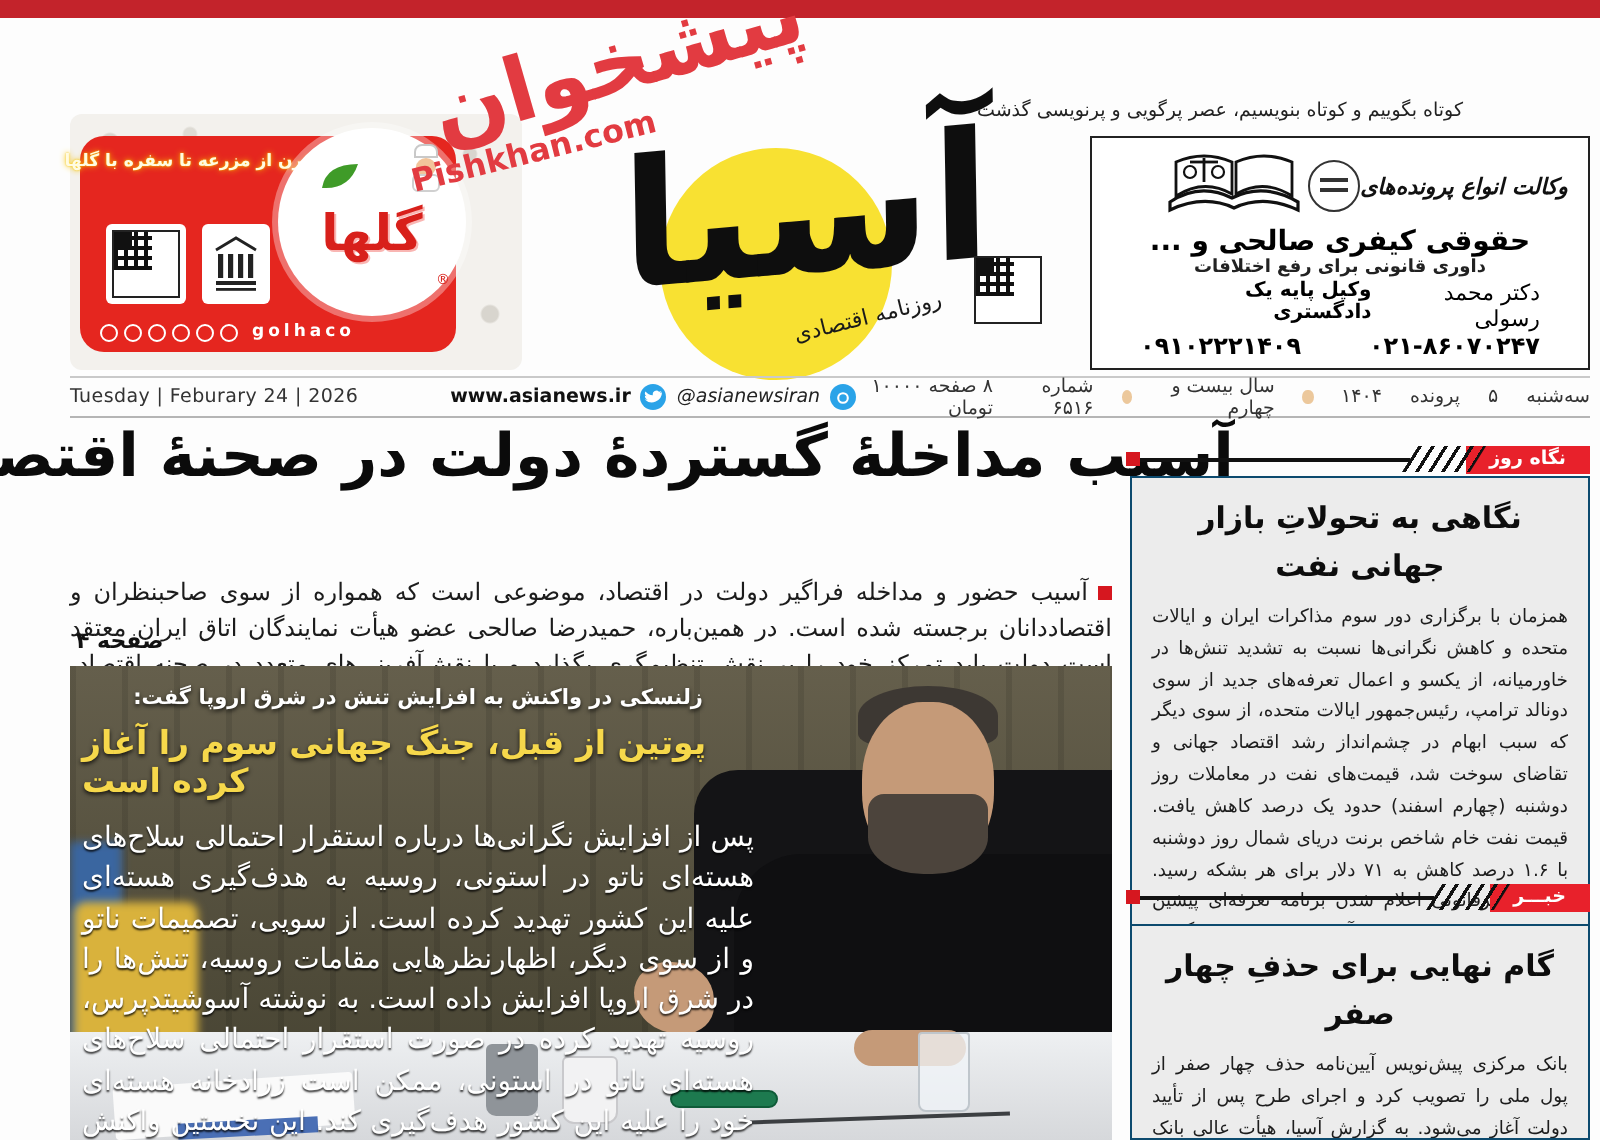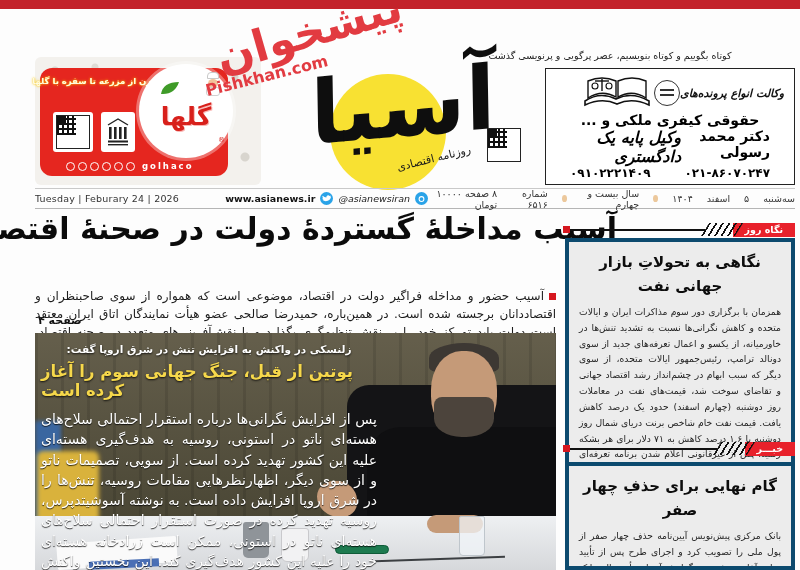--- a/index.html
+++ b/index.html
@@ -24,21 +24,21 @@
   .golha-brand { position:absolute; left:0; top:38px; width:94px; text-align:center; font-size:25px; font-weight:bold; color:#d8201b;
                  text-shadow:1px 1px 0 #f9b6b3; }
   .golha-reg { position:absolute; right:8px; bottom:14px; font-size:7px; color:#d8201b; }
   .leaf { position:absolute; left:20px; top:16px; }
   .chef { position:absolute; right:10px; top:8px; width:20px; height:24px; }
   .chef .hat { position:absolute; left:4px; top:0; width:12px; height:7px; background:#fff; border:1px solid #c9c9c9; border-radius:4px 4px 0 0; }
   .chef .face { position:absolute; left:5px; top:7px; width:10px; height:9px; background:#f2c49a; border-radius:50%; }
   .chef .bodyb { position:absolute; left:3px; top:15px; width:14px; height:9px; background:#fff; border:1px solid #d0d0d0; border-radius:3px; }
   .golha-qr { position:absolute; left:13px; top:44px; width:40px; height:40px; background:#fff; border-radius:3px; padding:3px; }
   .golha-emblem { position:absolute; left:61px; top:44px; width:34px; height:40px; background:#fff; border-radius:3px; display:flex; align-items:center; justify-content:center; }
-  .golha-social { position:absolute; left:10px; bottom:5px; display:flex; align-items:center; gap:3px;margin-left:16px; }
+  .golha-social { position:absolute; left:10px; bottom:5px; display:flex; align-items:center; gap:3px; }
   .golha-social i { display:block; width:9px; height:9px; border:1.2px solid #fff; border-radius:50%; }
   .golha-handle { color:#fff; font-size:8.5px; font-weight:bold; letter-spacing:2px; margin-left:4px; }
 
   
   .wm { position:absolute; z-index:40; color:#e23b41; pointer-events:none; }
   .wm-fa { left:213px; top:6px; font-size:44px; font-weight:bold; transform:rotate(-16deg); }
   .wm-en { left:204px; top:66px; font-size:16px; font-weight:bold; transform:rotate(-14deg); }
 
   
   .logo-circle { position:absolute; left:330px; top:74px; width:116px; height:116px; border-radius:50%; background:#f8e132; }
@@ -49,22 +49,22 @@
   .tagline { position:absolute; left:462px; top:50px; width:296px; text-align:center; font-size:9.5px; color:#222; direction:rtl; }
 
   
   .lawyer { position:absolute; left:545px; top:68px; width:250px; height:117px; background:#fff; border:1.5px solid #222;
             direction:rtl; padding:5px 10px 4px; display:flex; flex-direction:column; justify-content:space-between; }
   .law-row1 { display:flex; align-items:center; height:38px; }
   .law-line1 { font-size:11px; font-weight:bold; font-style:italic; color:#111; }
   .law-line2 { text-align:center; font-size:14px; font-weight:bold; color:#000; }
   .law-line3 { text-align:center; font-size:9px; font-weight:bold; color:#222; }
   .law-row4, .law-row5 { display:flex; justify-content:space-between; padding:0 14px; }
-  .law-name { font-size:14px; font-weight:bold; }
-  .law-role { font-size:16px; font-weight:bold;font-style:italic; }
+  .law-name { font-size:11px; font-weight:normal; }
+  .law-role { font-size:10px; font-weight:bold; }
   .law-phone { font-size:12px; font-weight:bold; letter-spacing:1px; }
   .stamp { width:26px; height:26px; border:1.3px solid #333; border-radius:50%; position:relative; }
   .stamp::after { content:""; position:absolute; left:5px; top:8px; width:14px; height:1.5px; background:#333; box-shadow:0 5px 0 #333; }
 
   
   .datebar { position:absolute; left:35px; top:188px; width:760px; height:21px; border-top:1px solid #c9c9c9; border-bottom:1px solid #b5b5b5;
              display:flex; align-items:center; font-size:9.5px; color:#333; }
   .db-en { white-space:nowrap; letter-spacing:.2px; }
   .db-site { font-weight:bold; margin-left:46px; color:#111; }
   .db-icon { width:13px; height:13px; border-radius:50%; background:#2aa3e8; margin:0 5px; position:relative; flex:0 0 auto; }
@@ -109,21 +109,21 @@
   .ph-body { margin-top:9px; font-size:14px; line-height:1.45; text-align:justify; text-shadow:0 1px 1px rgba(0,0,0,.8); }
   .ph-pref { margin-top:3px; font-size:10.5px; font-weight:bold; }
 
   
   .sec-head { position:absolute; left:563px; width:232px; height:15px; display:flex; align-items:center; }
   .sec-sq { width:7px; height:7px; background:#d6171f; flex:0 0 auto; }
   .sec-line { flex:1; height:2px; background:#111; }
   .sec-stripes { width:34px; height:13px; flex:0 0 auto; transform:skewX(-32deg); margin-right:-6px;
                  background:repeating-linear-gradient(90deg, #111 0 2px, transparent 2px 6.5px); }
   .sec-label { flex:0 0 auto; background:#e8212b; color:#fff; font-size:9.5px; font-weight:bold; padding:1px 12px 2px; direction:rtl; }
-  .panel { position:absolute; left:565px; width:230px; background:#ececec; border:4px solid #0c4a6e; padding:8px 10px; direction:rtl; }
+  .panel { position:absolute; left:565px; width:230px; background:#ececec; border:1px solid #0c4a6e; padding:8px 10px; direction:rtl; }
   .panel-title { text-align:center; font-size:15px; font-weight:bold; color:#0d0d0d; line-height:1.6; }
   .panel-body { margin-top:6px; font-size:9.2px; line-height:1.72; color:#1d1d1d; text-align:justify; }
   .panel-pref { margin-top:2px; font-size:11px; font-weight:bold; text-align:left; }
   .panel1 { top:238px; height:228px; }
   .panel2 { top:462px; height:108px; overflow:hidden; }
   .sh1 { top:222px; } .sh2 { top:441px; }
 
   .qr-pat { width:100%; height:100%; background-color:#fff;
     background-image:
       linear-gradient(#111 0 0), linear-gradient(#111 0 0), linear-gradient(#111 0 0),
@@ -203,21 +203,22 @@
             <path d="M5 30 Q20 20 36 28 Q52 20 69 30 L69 34 Q52 26 37 33 Q22 26 5 34 Z" fill="none" stroke="#111" stroke-width="1.6"></path>
             <path d="M8 27 Q22 18 36 26 L36 10 Q22 4 8 10 Z" fill="none" stroke="#111" stroke-width="1.4"></path>
             <path d="M66 27 Q52 18 38 26 L38 10 Q52 4 66 10 Z" fill="none" stroke="#111" stroke-width="1.4"></path>
             <line x1="22" y1="8" x2="22" y2="20" stroke="#111" stroke-width="1.4"></line>
             <line x1="15" y1="10" x2="29" y2="10" stroke="#111" stroke-width="1.4"></line>
             <circle cx="15" cy="15" r="3" fill="none" stroke="#111" stroke-width="1.1"></circle>
             <circle cx="29" cy="15" r="3" fill="none" stroke="#111" stroke-width="1.1"></circle>
           </svg>
       </span>
     </div>
-    <div class="law-line2">حقوقی کیفری ملکی و ...</div>
+    <div class="law-line2">حقوقی کیفری صالحی و ...</div>
+    <div class="law-line3">داوری قانونی برای رفع اختلافات</div>
     <div class="law-row4">
       <span class="law-name">دکتر محمد رسولی</span>
       <span class="law-role">وکیل پایه یک دادگستری</span>
     </div>
     <div class="law-row5">
       <span class="law-phone">۰۲۱-۸۶۰۷۰۲۴۷</span>
       <span class="law-phone">۰۹۱۰۲۲۲۱۴۰۹</span>
     </div>
   </div>
 
@@ -231,21 +232,21 @@
     </span>
     <span class="db-handle">@asianewsiran</span>
     <span class="db-icon">
       <svg width="9" height="8" viewBox="0 0 12 10">
           <circle cx="6" cy="5" r="3.2" fill="none" stroke="#fff" stroke-width="1.4"></circle>
         </svg>
     </span>
     <span class="db-fa">
       <span>سه‌شنبه</span>
       <span>۵</span>
-      <span>اسفند</span>
+      <span>پرونده</span>
       <span>۱۴۰۴</span>
       <span class="sep"></span>
       <span>سال بیست و چهارم</span>
       <span class="sep"></span>
       <span>شماره ۶۵۱۶</span>
       <span class="db-price">۸ صفحه ۱۰۰۰۰ تومان</span>
     </span>
   </div>
 
   <div class="headline-wrap">

